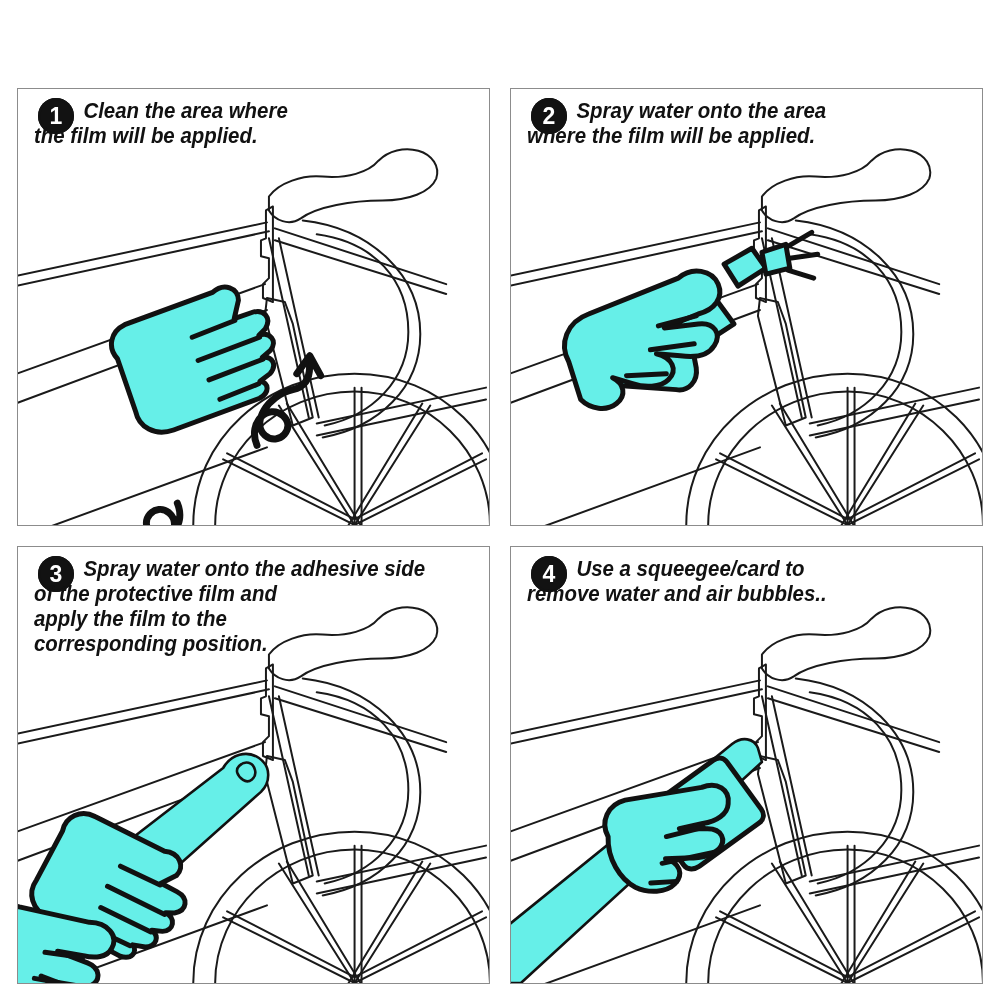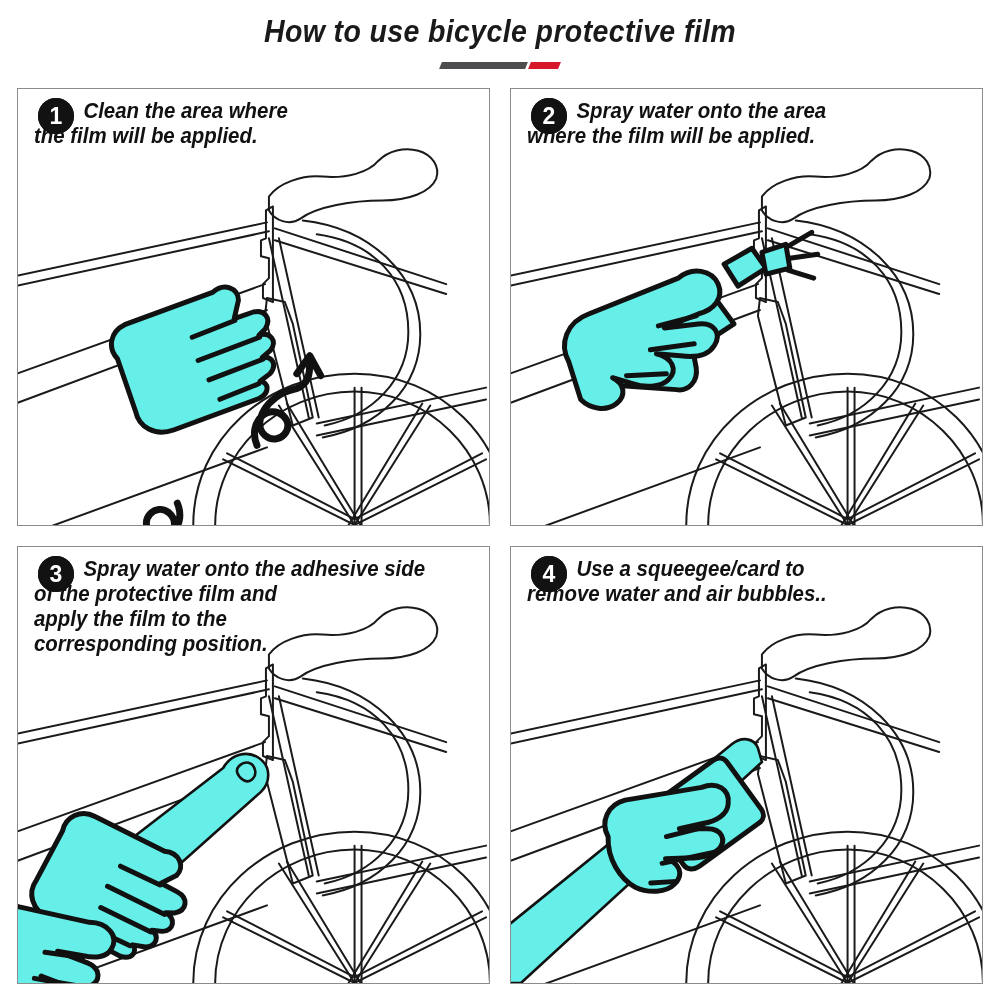--- a/index.html
+++ b/index.html
@@ -51,27 +51,20 @@
          border-radius:50%;background:#121212;color:#fff;
          font-family:"Liberation Sans",sans-serif;
          font-size:23px;font-weight:700;line-height:36px;text-align:center;
          box-shadow:inset 0 0 0 2.5px #121212;}
 </style>
 </head>
 <body style="background: rgb(255, 255, 255);">
 
 <div id="root">
 
-  <div class="header">
-    <div class="title">How to use bicycle protective film</div>
-    <div class="rule">
-      <i class="dark" style="background: rgb(77, 77, 79);"></i>
-      <i class="accent" style="background: rgb(215, 24, 42);"></i>
-    </div>
-  </div>
 
   <div class="grid">
 
     <div class="panel" style="border-color: rgb(140, 140, 140);">
       <svg class="art" viewBox="0 0 473 438" preserveAspectRatio="none">
         <defs>
           <g id="bikeBase">
 
             <path d="M-40,196 L250,134" class="bl"></path>
             <path d="M-40,206 L252,143" class="bl"></path>

